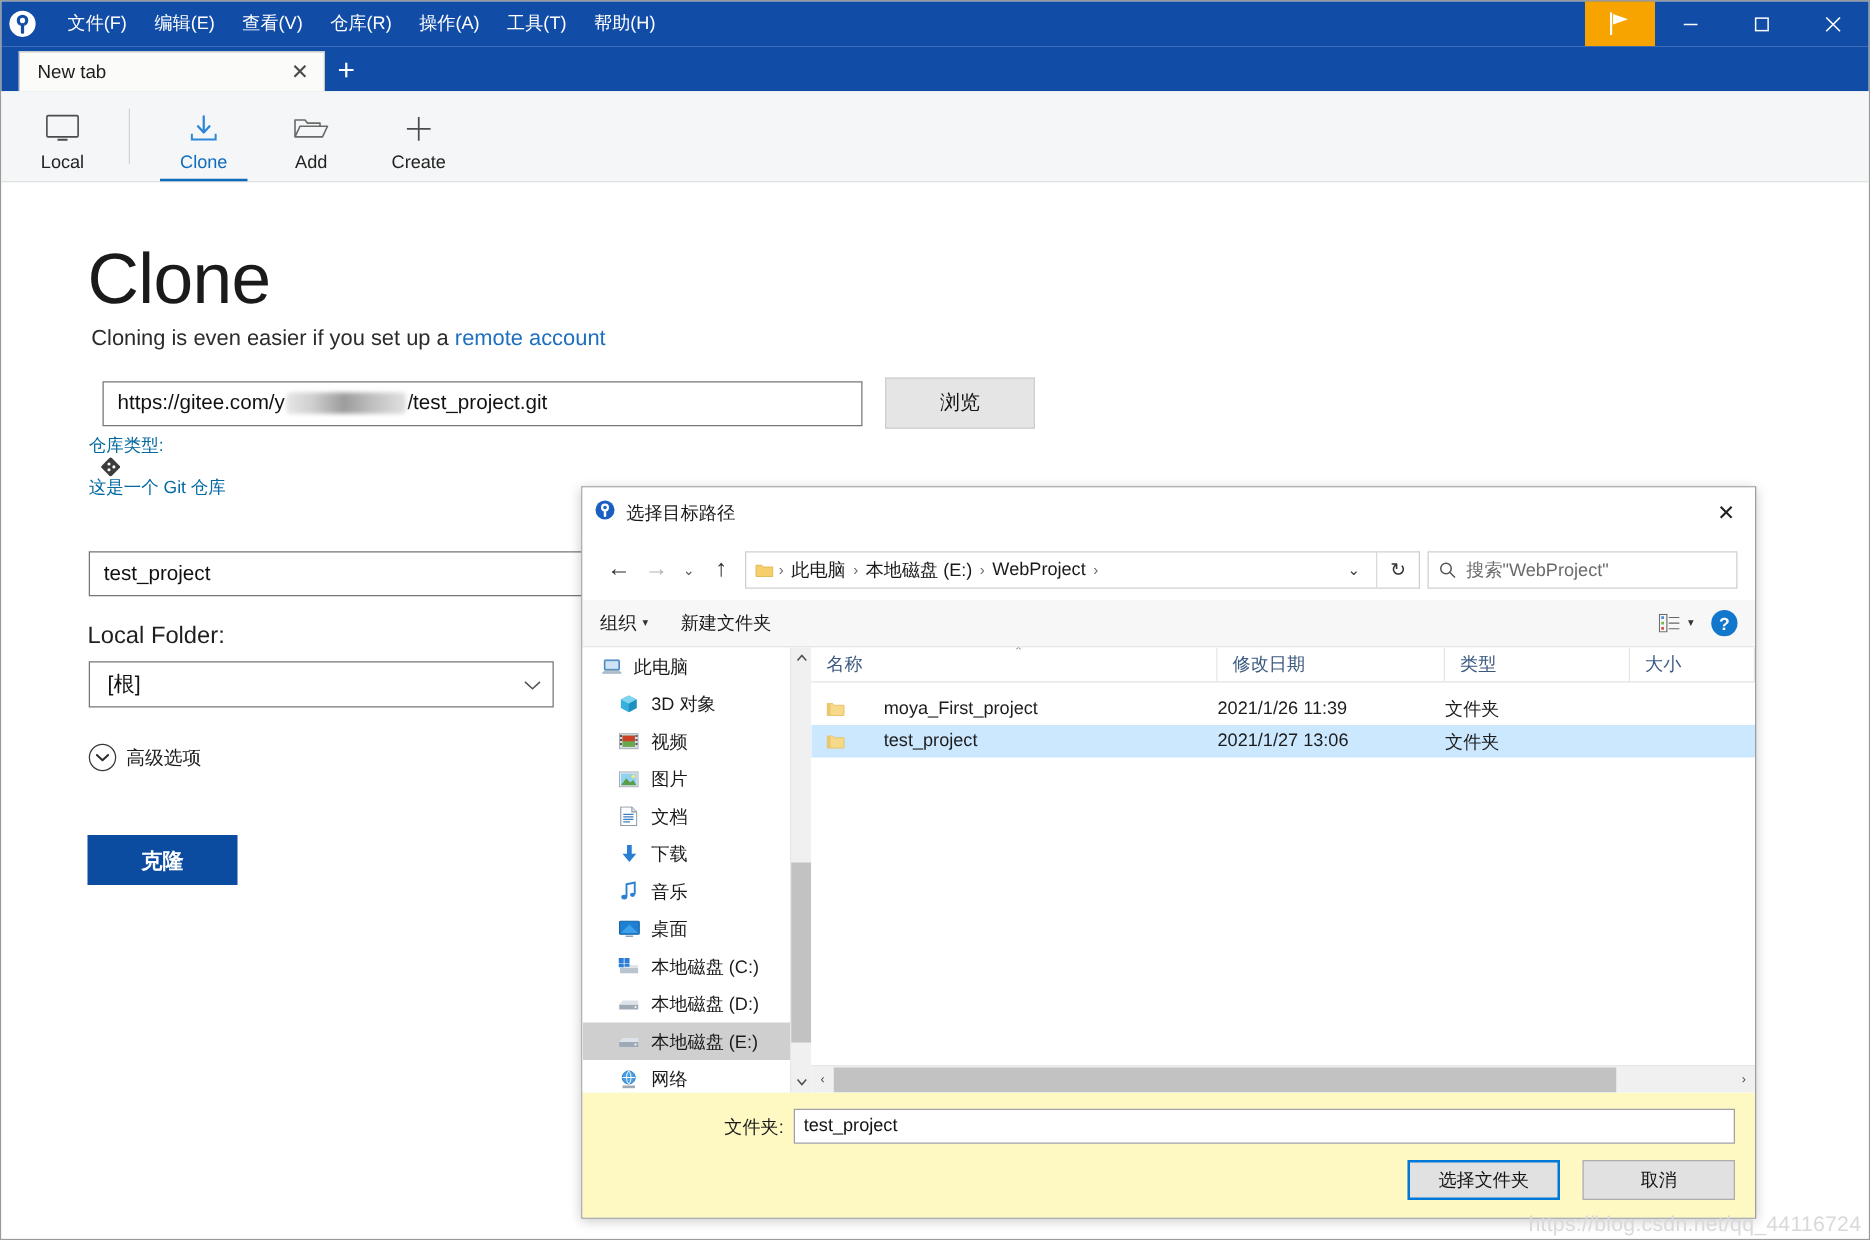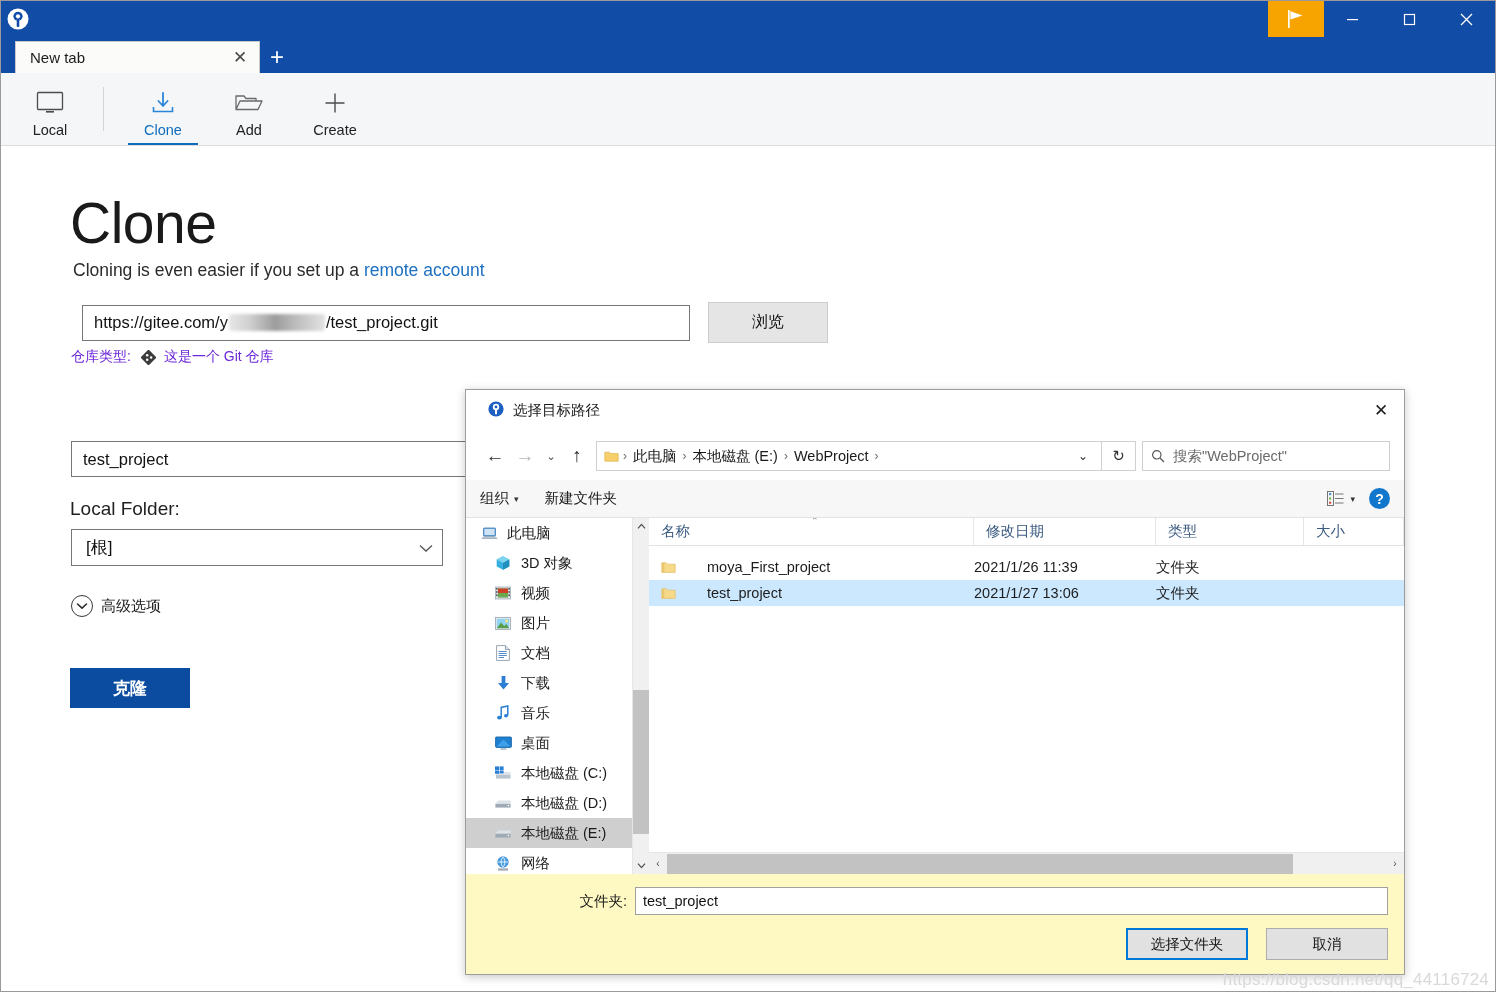--- a/index.html
+++ b/index.html
@@ -108,21 +108,21 @@
     display: flex; align-items: center; padding: 0 11px;
     font-size: 16.5px; color: #111;
   }
   .browse-btn {
     width: 120px; height: 41px; background: #e5e5e5; border: 1px solid #cdcdcd;
     display: flex; align-items: center; justify-content: center;
     font-size: 16px; color: #141414;
   }
   .repo-type {
     position: absolute; left: 70px; top: 202px;
-    display: flex; align-items: center; font-size: 14px; color: #6d28d9;
+    display: flex; font-size: 14px; color: #0369a1; flex-direction: column;
   }
   .repo-type .git-ico { margin: 0 8px 0 10px; display: flex; }
 
   .local-folder-label {
     position: absolute; left: 69px; top: 352px; font-size: 19px; color: #1f1f1f;
   }
   .combo {
     position: absolute; left: 70px; top: 383px; width: 372px; height: 37px;
     border: 1px solid #767676; background: #fff;
     display: flex; align-items: center; padding: 0 8px 0 14px;
@@ -146,21 +146,21 @@
 
   
   .dialog {
     position: absolute; left: 464px; top: 388px; width: 940px; height: 586px;
     background: #f0f0f0; border: 1px solid #9d9d9d;
     box-shadow: 0 2px 9px rgba(0,0,0,0.22);
     display: flex; flex-direction: column;
   }
   .dlg-title {
     height: 42px; background: #ffffff; display: flex; align-items: center;
-    padding-left: 22px; border-bottom: 1px solid #ffffff;
+    padding-left: 10px; border-bottom: 1px solid #ffffff;
   }
   .dlg-title .dtl {
     font-size: 14.5px; color: #1a1a1a; margin-left: 9px;
   }
   .dlg-close {
     margin-left: auto; width: 46px; height: 42px;
     display: flex; align-items: center; justify-content: center;
     color: #222; font-size: 17px; font-weight: 300;
   }
 
@@ -294,20 +294,29 @@
 
   <div class="titlebar">
     <div class="app-logo">
       <svg width="22" height="22" viewBox="0 0 22 22">
         <circle cx="11" cy="11" r="10.5" fill="#ffffff"></circle>
         <circle cx="11" cy="8.3" r="4.6" fill="#114ca6"></circle>
         <circle cx="11" cy="8.3" r="2.1" fill="#ffffff"></circle>
         <rect x="9.7" y="10.4" width="2.6" height="8.6" rx="1" fill="#ffffff"></rect>
         <rect x="9.7" y="10.4" width="2.6" height="8.6" rx="1" fill="#114ca6" transform="translate(0,0)"></rect>
       </svg>
+    </div>
+    <div class="menubar">
+      <div class="menu-item">文件(F)</div>
+      <div class="menu-item">编辑(E)</div>
+      <div class="menu-item">查看(V)</div>
+      <div class="menu-item">仓库(R)</div>
+      <div class="menu-item">操作(A)</div>
+      <div class="menu-item">工具(T)</div>
+      <div class="menu-item">帮助(H)</div>
     </div>
     <div class="win-controls">
       <div class="flag-btn">
         <svg width="24" height="22" viewBox="0 0 24 22">
           <rect x="4" y="2" width="1.7" height="18" fill="#ffffff"></rect>
           <path d="M6.4 3.2 L18.4 7.4 L6.4 11.6 Z" fill="#ffffff"></path>
         </svg>
       </div>
       <div class="wc">
         <svg width="13" height="13" viewBox="0 0 13 13">

